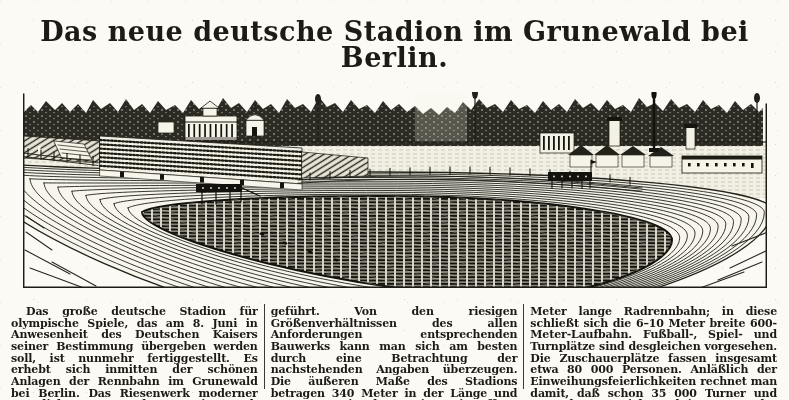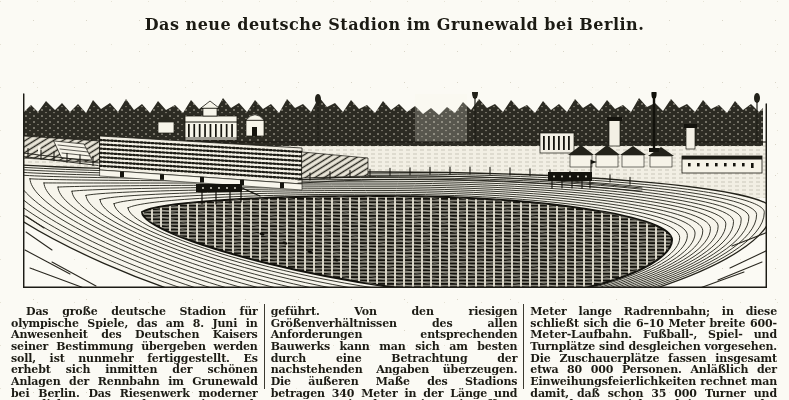--- a/index.html
+++ b/index.html
@@ -10,21 +10,21 @@
     font-family:"DejaVu Serif","Liberation Serif",serif;
   }
   body::before{ 
     content:"";position:absolute;inset:0;pointer-events:none;
     background-image:radial-gradient(#d9d5c8 .6px,transparent .7px),
                      radial-gradient(#e6e3d6 .5px,transparent .6px);
     background-size:53px 31px,37px 43px;background-position:7px 5px,19px 23px;
   }
   .title{
     position:absolute;top:1px;left:0;right:0;text-align:center;
-    font-weight:bold;font-size:16px;line-height:26px;letter-spacing:.5px;
+    font-weight:bold;font-size:27px;line-height:26px;letter-spacing:.5px;
     color:var(--ink);
   }
   .engraving{position:absolute;left:0;top:86px;width:789px;height:204px;}
   .cols{position:absolute;left:5px;right:6px;top:293px;bottom:0;display:flex;}
   .col{
     flex:1;min-width:0;color:var(--ink);
     font-weight:bold;font-size:11px;line-height:11.65px;
     text-align:justify;letter-spacing:-.15px;
     padding:2px 6px 0 6px;
   }

